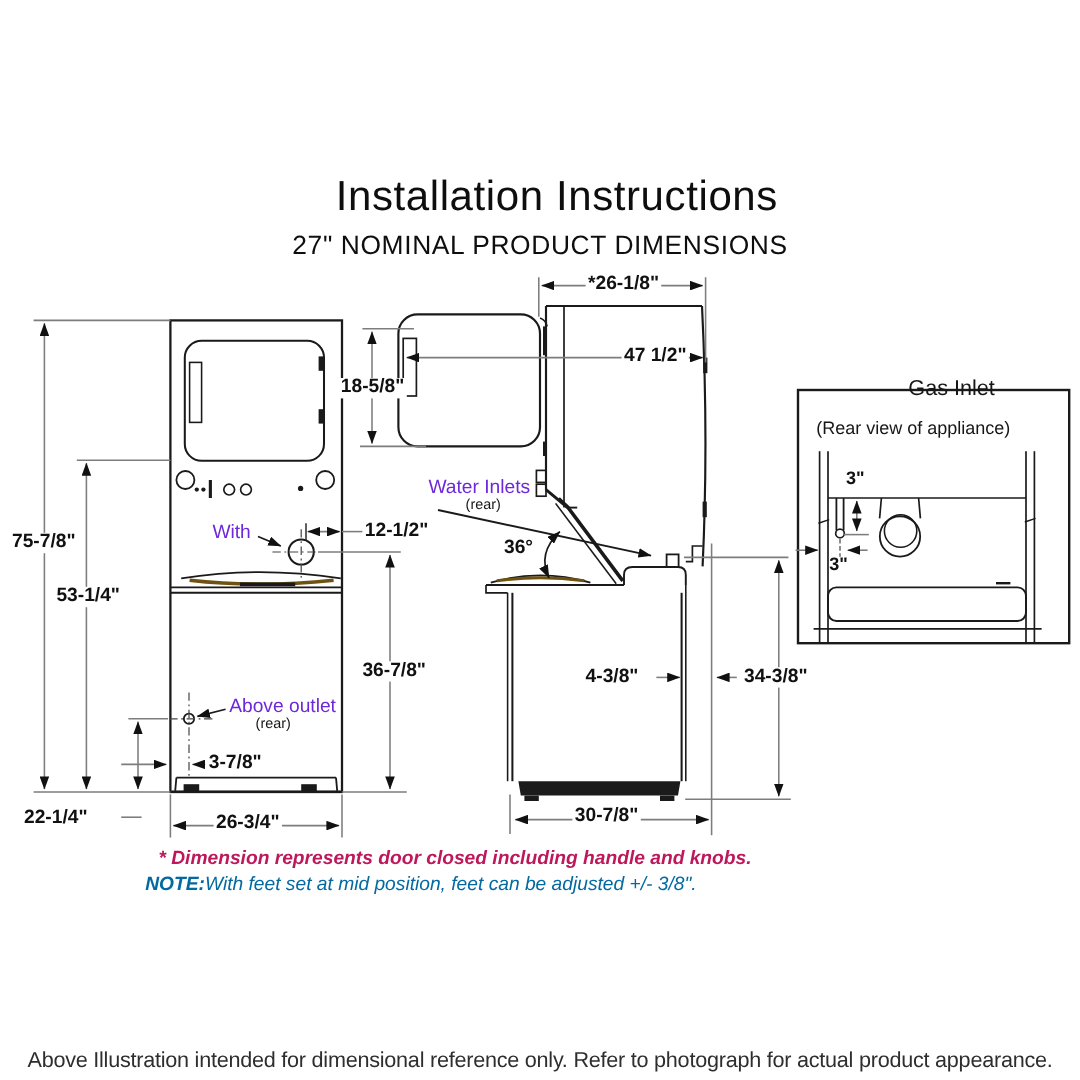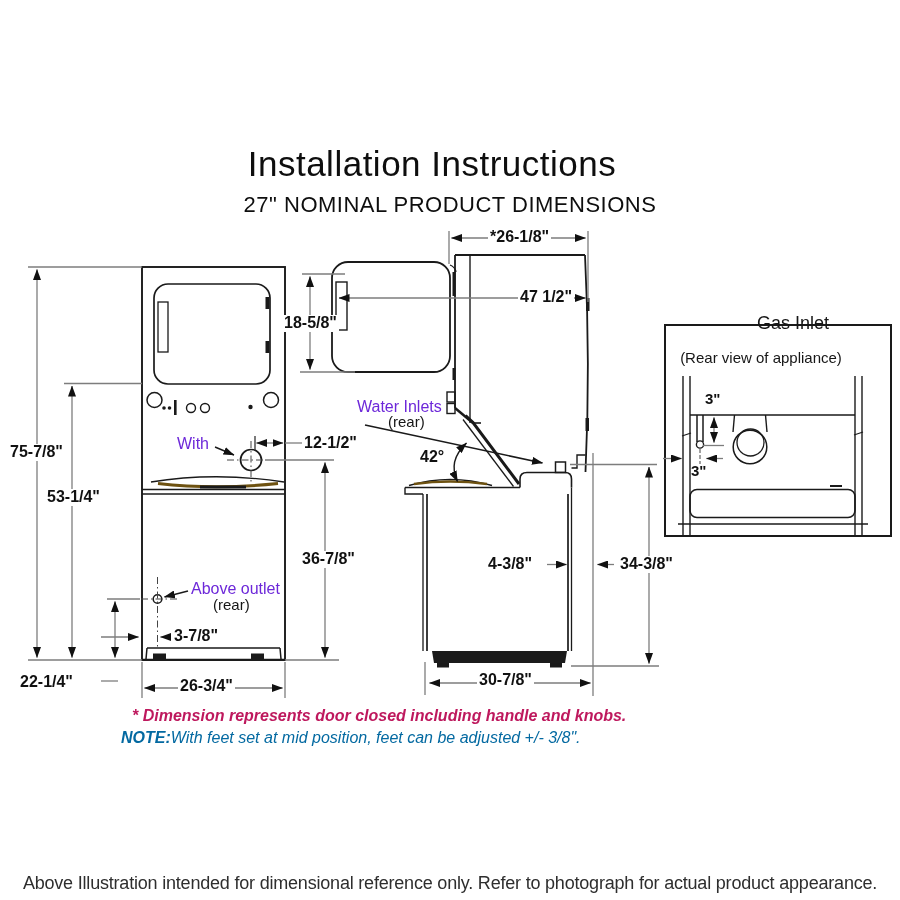--- a/index.html
+++ b/index.html
@@ -3,22 +3,22 @@
 <meta charset="utf-8">
 <style>
   html,body{margin:0;padding:0;background:#fff;}
   #page{position:relative;width:900px;height:900px;background:#ffffff;overflow:hidden;
         font-family:"Liberation Sans","DejaVu Sans",sans-serif;color:#111;}
   #art{position:absolute;left:0;top:0;}
   .lbl{position:absolute;white-space:nowrap;line-height:1.05;}
   .dimtxt{font-weight:bold;font-size:16px;color:#111;}
   .wbg{background:#fff;padding:0 2px;}
   .ann{font-size:16px;color:#6d28d9;}
-  .ann-sm{font-size:15px;color:#161616;}
-  .title{font-size:35px;letter-spacing:0.5px;color:#0e0e0e;}
+  .ann-sm{font-size:12px;color:#161616;}
+  .title{font-size:35px;letter-spacing:0.5px;color:#0e0e0e;margin-left:32px;}
   .subtitle{font-size:22px;letter-spacing:0.5px;color:#0e0e0e;}
   .note1{font-size:16px;font-weight:bold;font-style:italic;color:#be185d;margin-left:24px;}
   .note2{font-size:16px;font-style:italic;color:#0369a1;}
   .note2 b{font-weight:bold;}
   .footer{font-size:18px;color:#2e2e2e;letter-spacing:-0.2px;}
   .gas-title{font-size:18px;color:#161616;}
   .gas-sub{font-size:15px;color:#161616;}
   .gas-dim{font-weight:bold;font-size:15px;color:#111;}
   .ctr{text-align:center;}
 </style>
@@ -184,21 +184,21 @@
   <div class="lbl dimtxt wbg" style="left:300px;top:551px;">36-7/8"</div>
   <div class="lbl ann" style="left:191px;top:581px;">Above outlet</div>
   <div class="lbl ann-sm" style="left:213px;top:597px;">(rear)</div>
   <div class="lbl dimtxt" style="left:174px;top:628px;">3-7/8"</div>
 
   <div class="lbl dimtxt wbg" style="left:282px;top:315px;">18-5/8"</div>
   <div class="lbl dimtxt wbg" style="left:488px;top:229px;">*26-1/8"</div>
   <div class="lbl dimtxt wbg" style="left:518px;top:289px;">47 1/2"</div>
   <div class="lbl ann" style="left:357px;top:399px;">Water Inlets</div>
   <div class="lbl ann-sm" style="left:388px;top:414px;">(rear)</div>
-  <div class="lbl dimtxt" style="left:420px;top:449px;">42°</div>
+  <div class="lbl dimtxt" style="left:420px;top:449px;">36°</div>
   <div class="lbl dimtxt" style="left:488px;top:556px;">4-3/8"</div>
   <div class="lbl dimtxt wbg" style="left:618px;top:556px;">34-3/8"</div>
   <div class="lbl dimtxt wbg" style="left:477px;top:672px;">30-7/8"</div>
 
   <div class="lbl gas-title ctr" style="left:665px;top:314px;width:256px;">Gas Inlet</div>
   <div class="lbl gas-sub ctr" style="left:665px;top:350px;width:192px;">(Rear view of appliance)</div>
   <div class="lbl gas-dim" style="left:705px;top:391px;">3"</div>
   <div class="lbl gas-dim" style="left:691px;top:463px;">3"</div>
 
   <div class="lbl note1" style="left:108px;top:708px;">* Dimension represents door closed including handle and knobs.</div>

